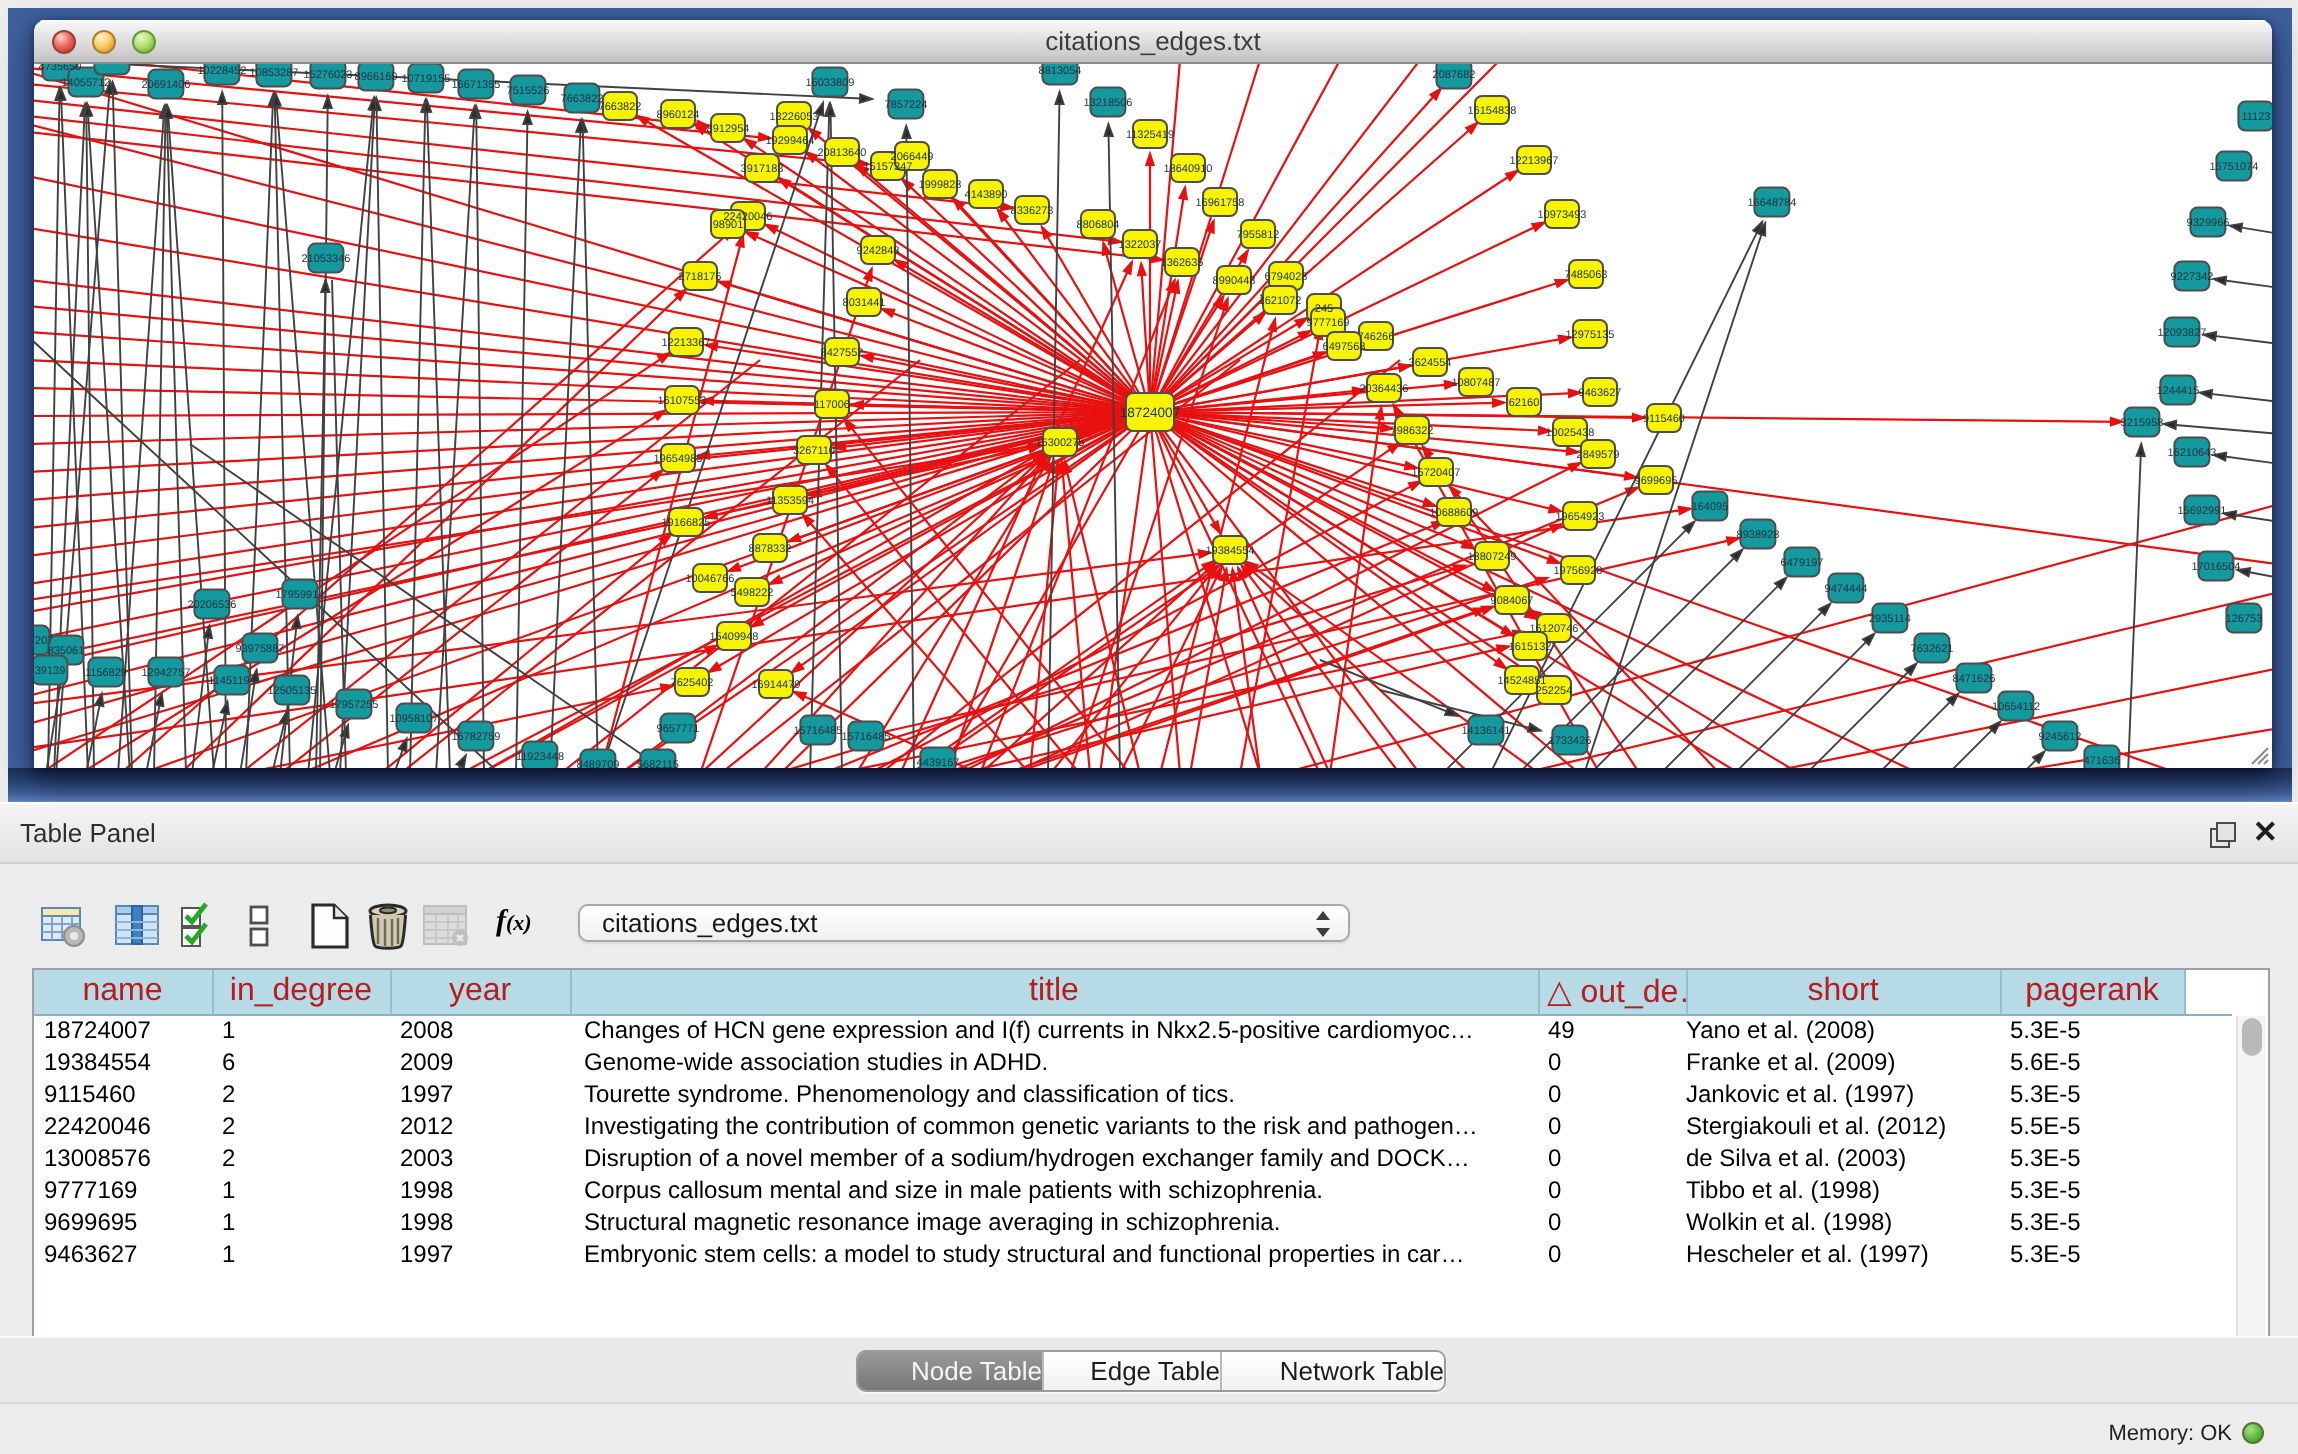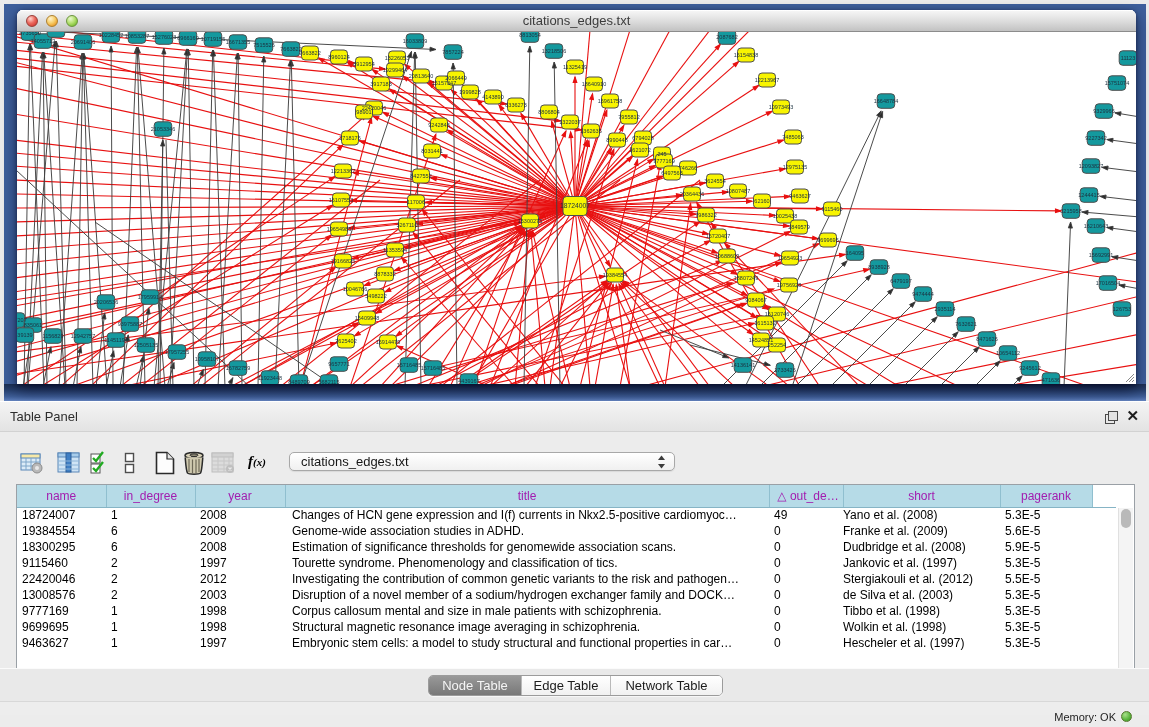--- a/index.html
+++ b/index.html
@@ -22,31 +22,31 @@
 .tph .t{position:absolute;left:10px;top:0;line-height:30px;font-size:13px;color:#2e2e2e}
 .fl{position:absolute;right:31px;top:9px;width:13px;height:13px}
 .xx{position:absolute;right:10px;top:5px;font-size:15px;font-weight:bold;color:#1d1d1d}
 .toolbar{position:absolute;left:0;top:31px;width:1149px;height:52px;background:#ececec}
 .ticon{position:absolute;top:19px}
 .combo{position:absolute;left:289px;top:20px;width:386px;height:19px;background:linear-gradient(#ffffff,#f0f0f0);
   border:1px solid #a8a8a8;border-radius:5px;font-size:13px;color:#161616;line-height:17px;padding-left:11px;box-shadow:0 1px 1px rgba(0,0,0,.08)}
 .spin{position:absolute;right:8px;top:2px;width:9px;height:14px}
 .tblwrap{position:absolute;left:16px;top:83px;width:1119px;height:185px;border:1px solid #9aa0a6;background:#fff;overflow:hidden}
 table{border-collapse:collapse;table-layout:fixed;width:1093px;font-size:12px}
-th{background:#b6dbe7;font-weight:normal;font-size:12px;color:#a21caf;height:22px;
+th{background:#b6dbe7;font-weight:normal;font-size:16px;color:#b91c1c;height:22px;
   border-right:1px solid #90bfcf;border-bottom:1px solid #86b4c5;overflow:hidden;white-space:nowrap}
 td{height:16px;padding:0 0 0 5px;white-space:nowrap;overflow:hidden;color:#000}
 td.c3{padding-left:7px}
 td.c5{text-align:left;padding:0}
 th.h7,td.c7{border-right:none;background:#fff}
 .scroll{position:absolute;right:1px;top:23px;width:15px;height:160px;background:#f4f4f4;border-left:1px solid #e0e0e0}
 .thumb{position:absolute;left:2px;top:1px;width:10px;height:19px;background:#b9b9b9;border-radius:6px}
 .tabstrip{position:absolute;left:0;top:267px;width:1149px;height:33px;background:#e9e9e9;border-top:1px solid #fbfbfb}
 .seg{position:absolute;left:428px;top:6px;height:21px;border:1px solid #9b9b9b;border-radius:5px;overflow:hidden;display:flex;box-shadow:0 1px 1px rgba(255,255,255,.7)}
-.seg div{height:100%;line-height:19px;font-size:13px;text-align:center}
+.seg div{height:100%;line-height:19px;font-size:13px;text-align:right}
 .seg .on{width:92px;background:linear-gradient(#999999,#787878);color:#f5f5f5}
 .seg .off1{width:89px;background:linear-gradient(#ffffff,#f1f1f1);color:#1c1c1c;border-left:1px solid #b9b9b9}
 .seg .off2{width:112px;background:linear-gradient(#ffffff,#f1f1f1);color:#1c1c1c;border-left:1px solid #b9b9b9}
 .status{position:absolute;left:0;top:300px;width:1149px;height:14px;background:#ededed;border-top:1px solid #d8d8d8}
 .mem{position:absolute;right:33px;top:9px;font-size:11px;color:#1f1f1f}
 .dot{position:absolute;right:17px;top:9px;width:11px;height:11px;border-radius:50%;
   background:radial-gradient(circle at 35% 30%,#a9e08a,#58b43b 60%,#3f8f27);border:1px solid #57772f}
 .gray-r{position:absolute;right:0;top:0;width:3px;height:401px;background:#ececec}
 </style></head>
 <body>
@@ -915,30 +915,20 @@
             <td class="c0">19384554</td>
             <td class="c1">6</td>
             <td class="c2">2009</td>
             <td class="c3">Genome-wide association studies in ADHD.</td>
             <td class="c4">0</td>
             <td class="c5">Franke et al. (2009)</td>
             <td class="c6">5.6E-5</td>
             <td class="c7"></td>
           </tr>
 <tr>
-            <td class="c0">18300295</td>
-            <td class="c1">6</td>
-            <td class="c2">2008</td>
-            <td class="c3">Estimation of significance thresholds for genomewide association scans.</td>
-            <td class="c4">0</td>
-            <td class="c5">Dudbridge et al. (2008)</td>
-            <td class="c6">5.9E-5</td>
-            <td class="c7"></td>
-          </tr>
-<tr>
             <td class="c0">9115460</td>
             <td class="c1">2</td>
             <td class="c2">1997</td>
             <td class="c3">Tourette syndrome. Phenomenology and classification of tics.</td>
             <td class="c4">0</td>
             <td class="c5">Jankovic et al. (1997)</td>
             <td class="c6">5.3E-5</td>
             <td class="c7"></td>
           </tr>
 <tr>

